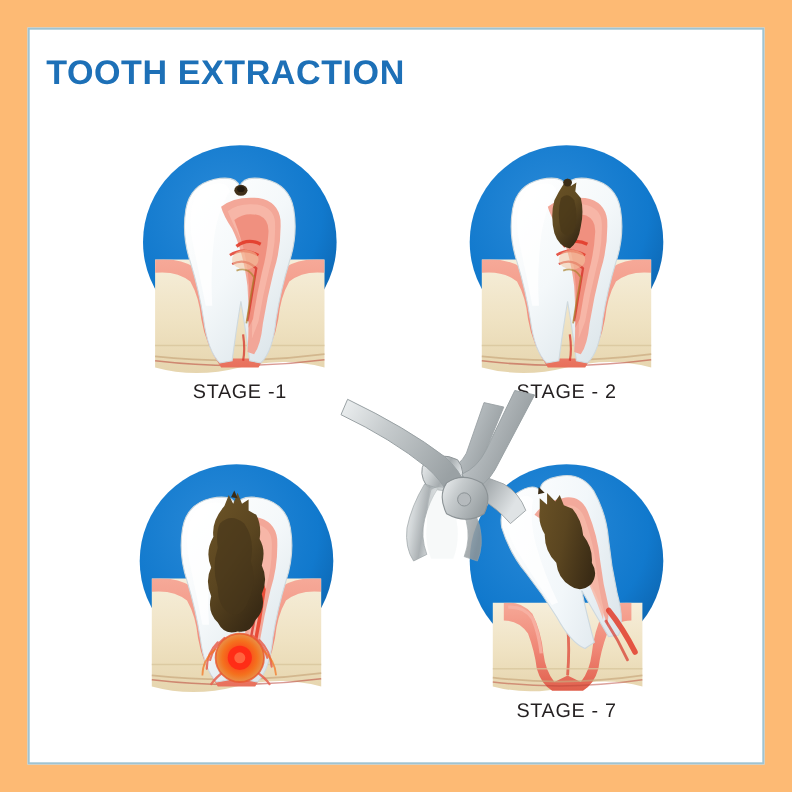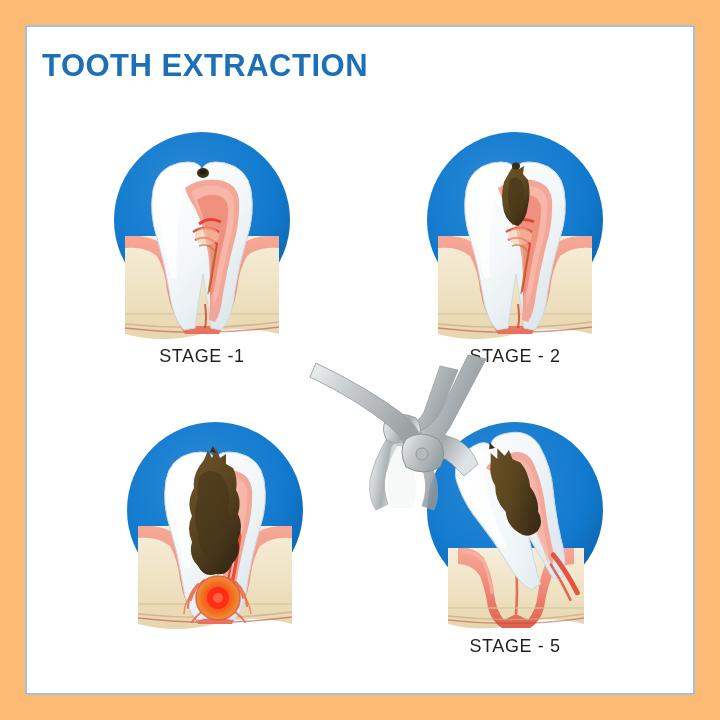--- a/index.html
+++ b/index.html
@@ -39,21 +39,21 @@
     font-weight: bold;
     letter-spacing: 0.5px;
     color: #1d70b7;
     white-space: nowrap;
   }
   .stage-cell {
     position: absolute;
     width: 230px;
     height: 250px;
   }
-  #cell-1 { left: 87px; top: 128px; }
+  #cell-1 { left: 103px; top: 128px; }
   #cell-2 { left: 400px; top: 128px; }
   #cell-3 { left: 100px; top: 418px; }
   #cell-4 { left: 400px; top: 418px; }
 
   .stage-figure {
     position: absolute;
     left: 0;
     top: 0;
     width: 230px;
     height: 218px;
@@ -409,21 +409,21 @@
 
           <path d="M-14,2 Q0,-8 16,0 Q24,10 18,24 Q4,32 -12,24 Q-20,12 -14,2 Z" transform="translate(0,0)" fill="url(#s4metal)" stroke="#8e9598" stroke-width="0.9"></path>
           <circle cx="2" cy="14" r="5" fill="#aeb4b7" stroke="#8e9598" stroke-width="0.8"></circle>
 
           <path d="M-14,22 Q-26,42 -30,62 Q-32,80 -24,92 L-12,86 Q-18,70 -14,54 Q-10,38 -2,26 Z" fill="url(#s4metal)" opacity="0.92" stroke="#9aa1a4" stroke-width="0.7"></path>
           <path d="M16,22 Q30,40 36,60 Q40,78 34,92 L22,88 Q28,72 24,56 Q20,40 8,26 Z" fill="url(#s4metal2)" opacity="0.88" stroke="#9aa1a4" stroke-width="0.7"></path>
           <path d="M-8,28 Q-2,22 8,28 Q14,44 16,62 Q17,78 12,90 L-8,90 Q-14,76 -12,60 Q-12,42 -8,28 Z" fill="#eef1f2" opacity="0.45"></path>
         </g>
       </svg>
     </div>
-    <div class="stage-label">STAGE - 5</div>
+    <div class="stage-label">STAGE - 7</div>
   </div>
 
   <svg style="position:absolute; left:300px; top:355px; width:220px; height:130px;" viewBox="0 0 220 130">
     <defs>
       <linearGradient id="hL" x1="0" y1="0" x2="1" y2="0.5">
         <stop offset="0%" stop-color="#eef1f2"></stop>
         <stop offset="40%" stop-color="#c6cbcd"></stop>
         <stop offset="100%" stop-color="#9aa1a4"></stop>
       </linearGradient>
       <linearGradient id="hR" x1="0" y1="0" x2="1" y2="0.6">

